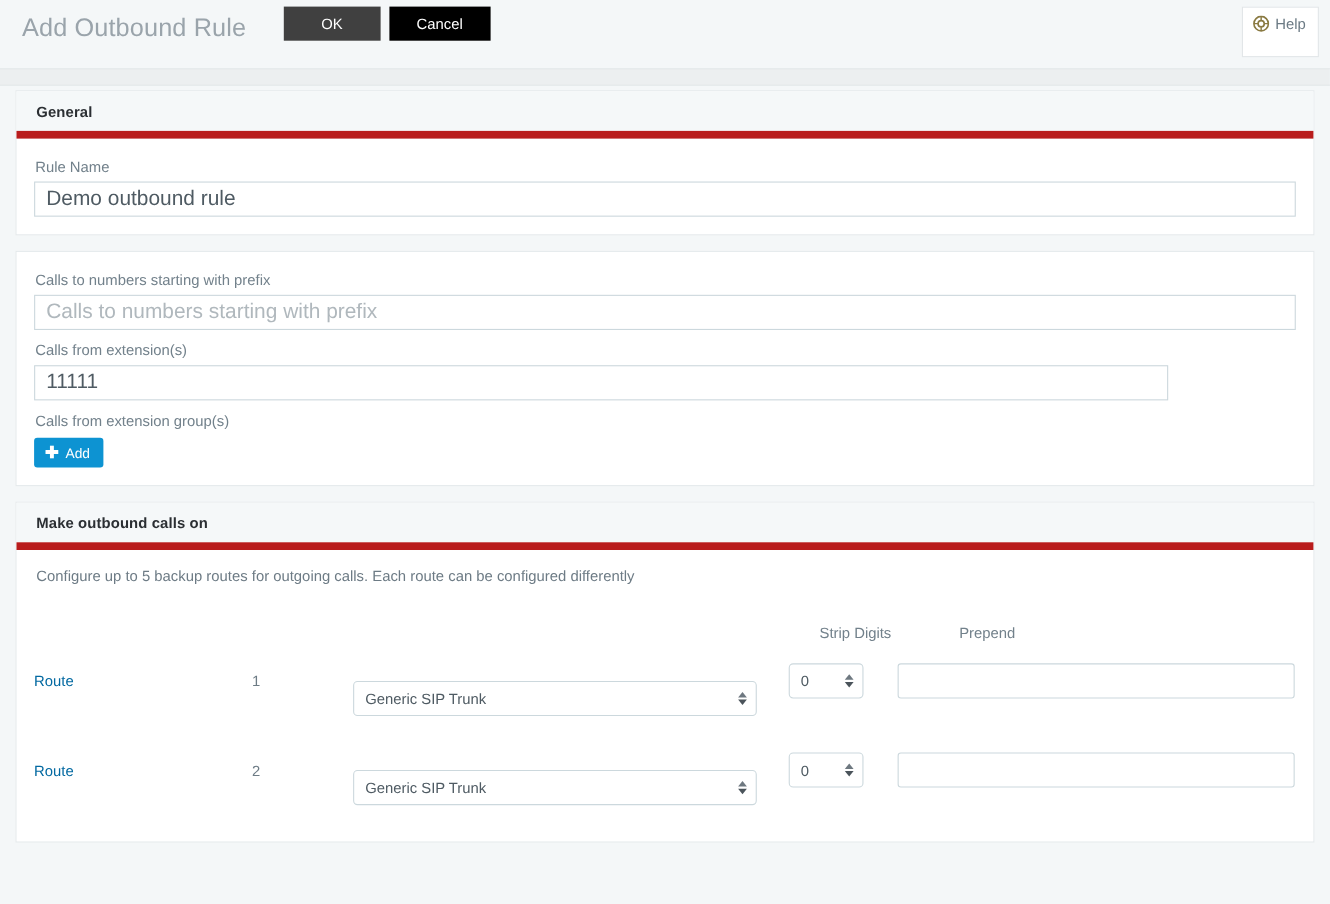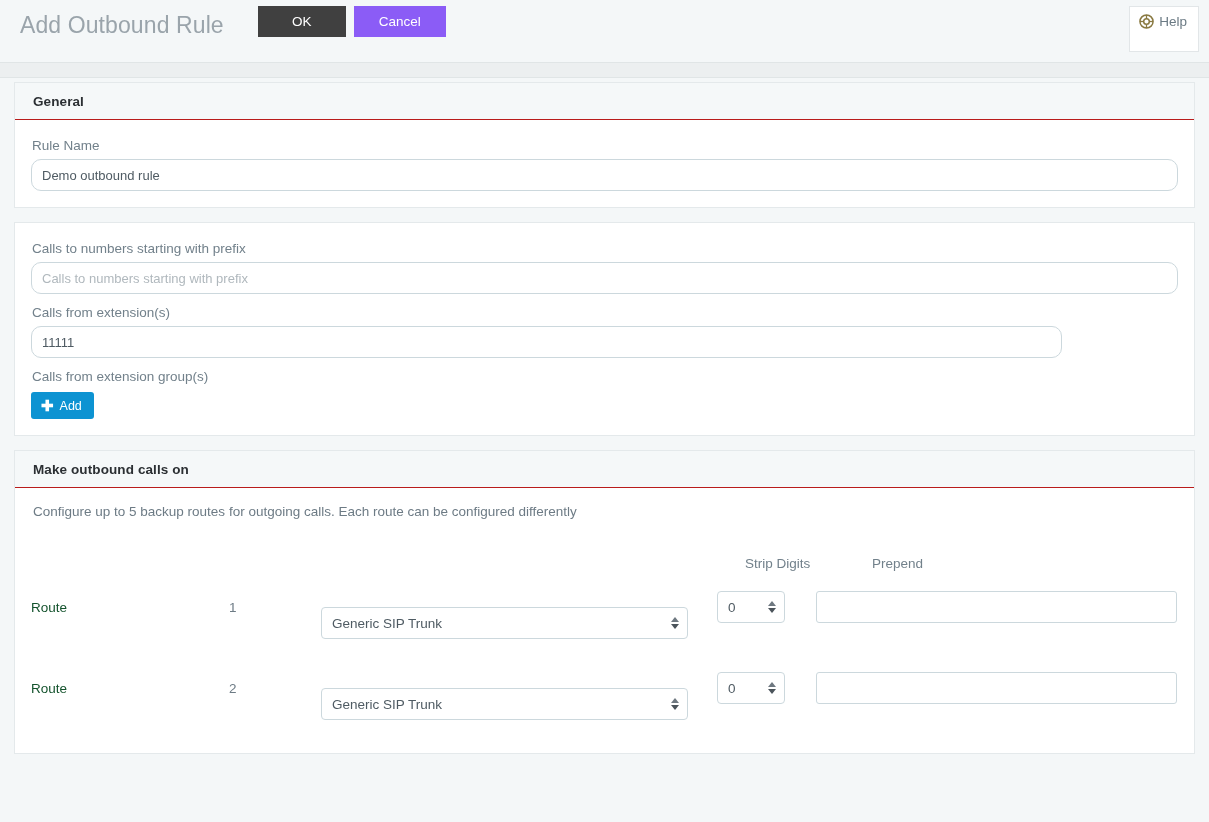--- a/index.html
+++ b/index.html
@@ -42,21 +42,21 @@
     height: 31px;
     padding: 0 18px;
     font-size: 13.5px;
     color: #ffffff;
     cursor: pointer;
     font-family: "Liberation Sans", sans-serif;
     line-height: 31px;
     border-radius: 0;
   }
   .btn-ok { background: #404040; min-width: 88px; }
-  .btn-cancel { background: #8b5cf6; min-width: 92px; }
+  .btn-cancel { background: #000000; min-width: 92px; }
 
   .help-btn {
     position: absolute;
     right: 10px;
     top: 6px;
     height: 46px;
     background: #ffffff;
     border: 1px solid #e2e6e8;
     display: flex;
     align-items: center;
@@ -81,21 +81,21 @@
   .content {
     padding: 0 14px;
   }
   .panel {
     background: #ffffff;
     border: 1px solid #e4e9eb;
     margin-bottom: 14px;
   }
   .panel-head {
     background: #f5f8f9;
-    border-bottom: 1px solid #b91c1c;
+    border-bottom: 7px solid #b91c1c;
     padding: 11px 18px 10px 18px;
   }
   .panel-head h2 {
     margin: 0;
     font-size: 13.5px;
     font-weight: bold;
     color: #2b2f33;
     letter-spacing: .1px;
   }
   .panel-body { padding: 14px 16px 16px 16px; }
@@ -106,25 +106,25 @@
     font-size: 13.5px;
     color: #72818b;
     margin: 4px 0 6px 1px;
     font-weight: 400;
   }
   .text-input {
     display: block;
     width: 100%;
     height: 32px;
     padding: 5px 10px;
-    font-size: 13px;
+    font-size: 19px;
     color: #4f5b63;
     background: #ffffff;
     border: 1px solid #ccd8dd;
-    border-radius: 10px;
+    border-radius: 0;
     font-family: "Liberation Sans", sans-serif;
     outline: none;
   }
   .text-input::placeholder { color: #b0b8bd; }
   .input-narrow { width: 1031px; }
   .field-block { margin-bottom: 11px; }
 
   .add-btn {
     display: inline-flex;
     align-items: center;
@@ -169,21 +169,21 @@
   .col-head {
     font-size: 13.5px;
     color: #72818b;
     margin-left: 28px;
   }
   .route-row {
     display: flex;
     align-items: center;
     margin-bottom: 17px;
   }
-  .route-label { font-size: 13.5px; color: #14532d; }
+  .route-label { font-size: 13.5px; color: #0369a1; }
   .route-num   { font-size: 13.5px; color: #6d7b85; }
 
   .select-wrap { position: relative; width: 367px; }
   select.trunk-select {
     -webkit-appearance: none;
     appearance: none;
     width: 367px;
     height: 32px;
     padding: 5px 30px 5px 10px;
     font-size: 13.5px;

